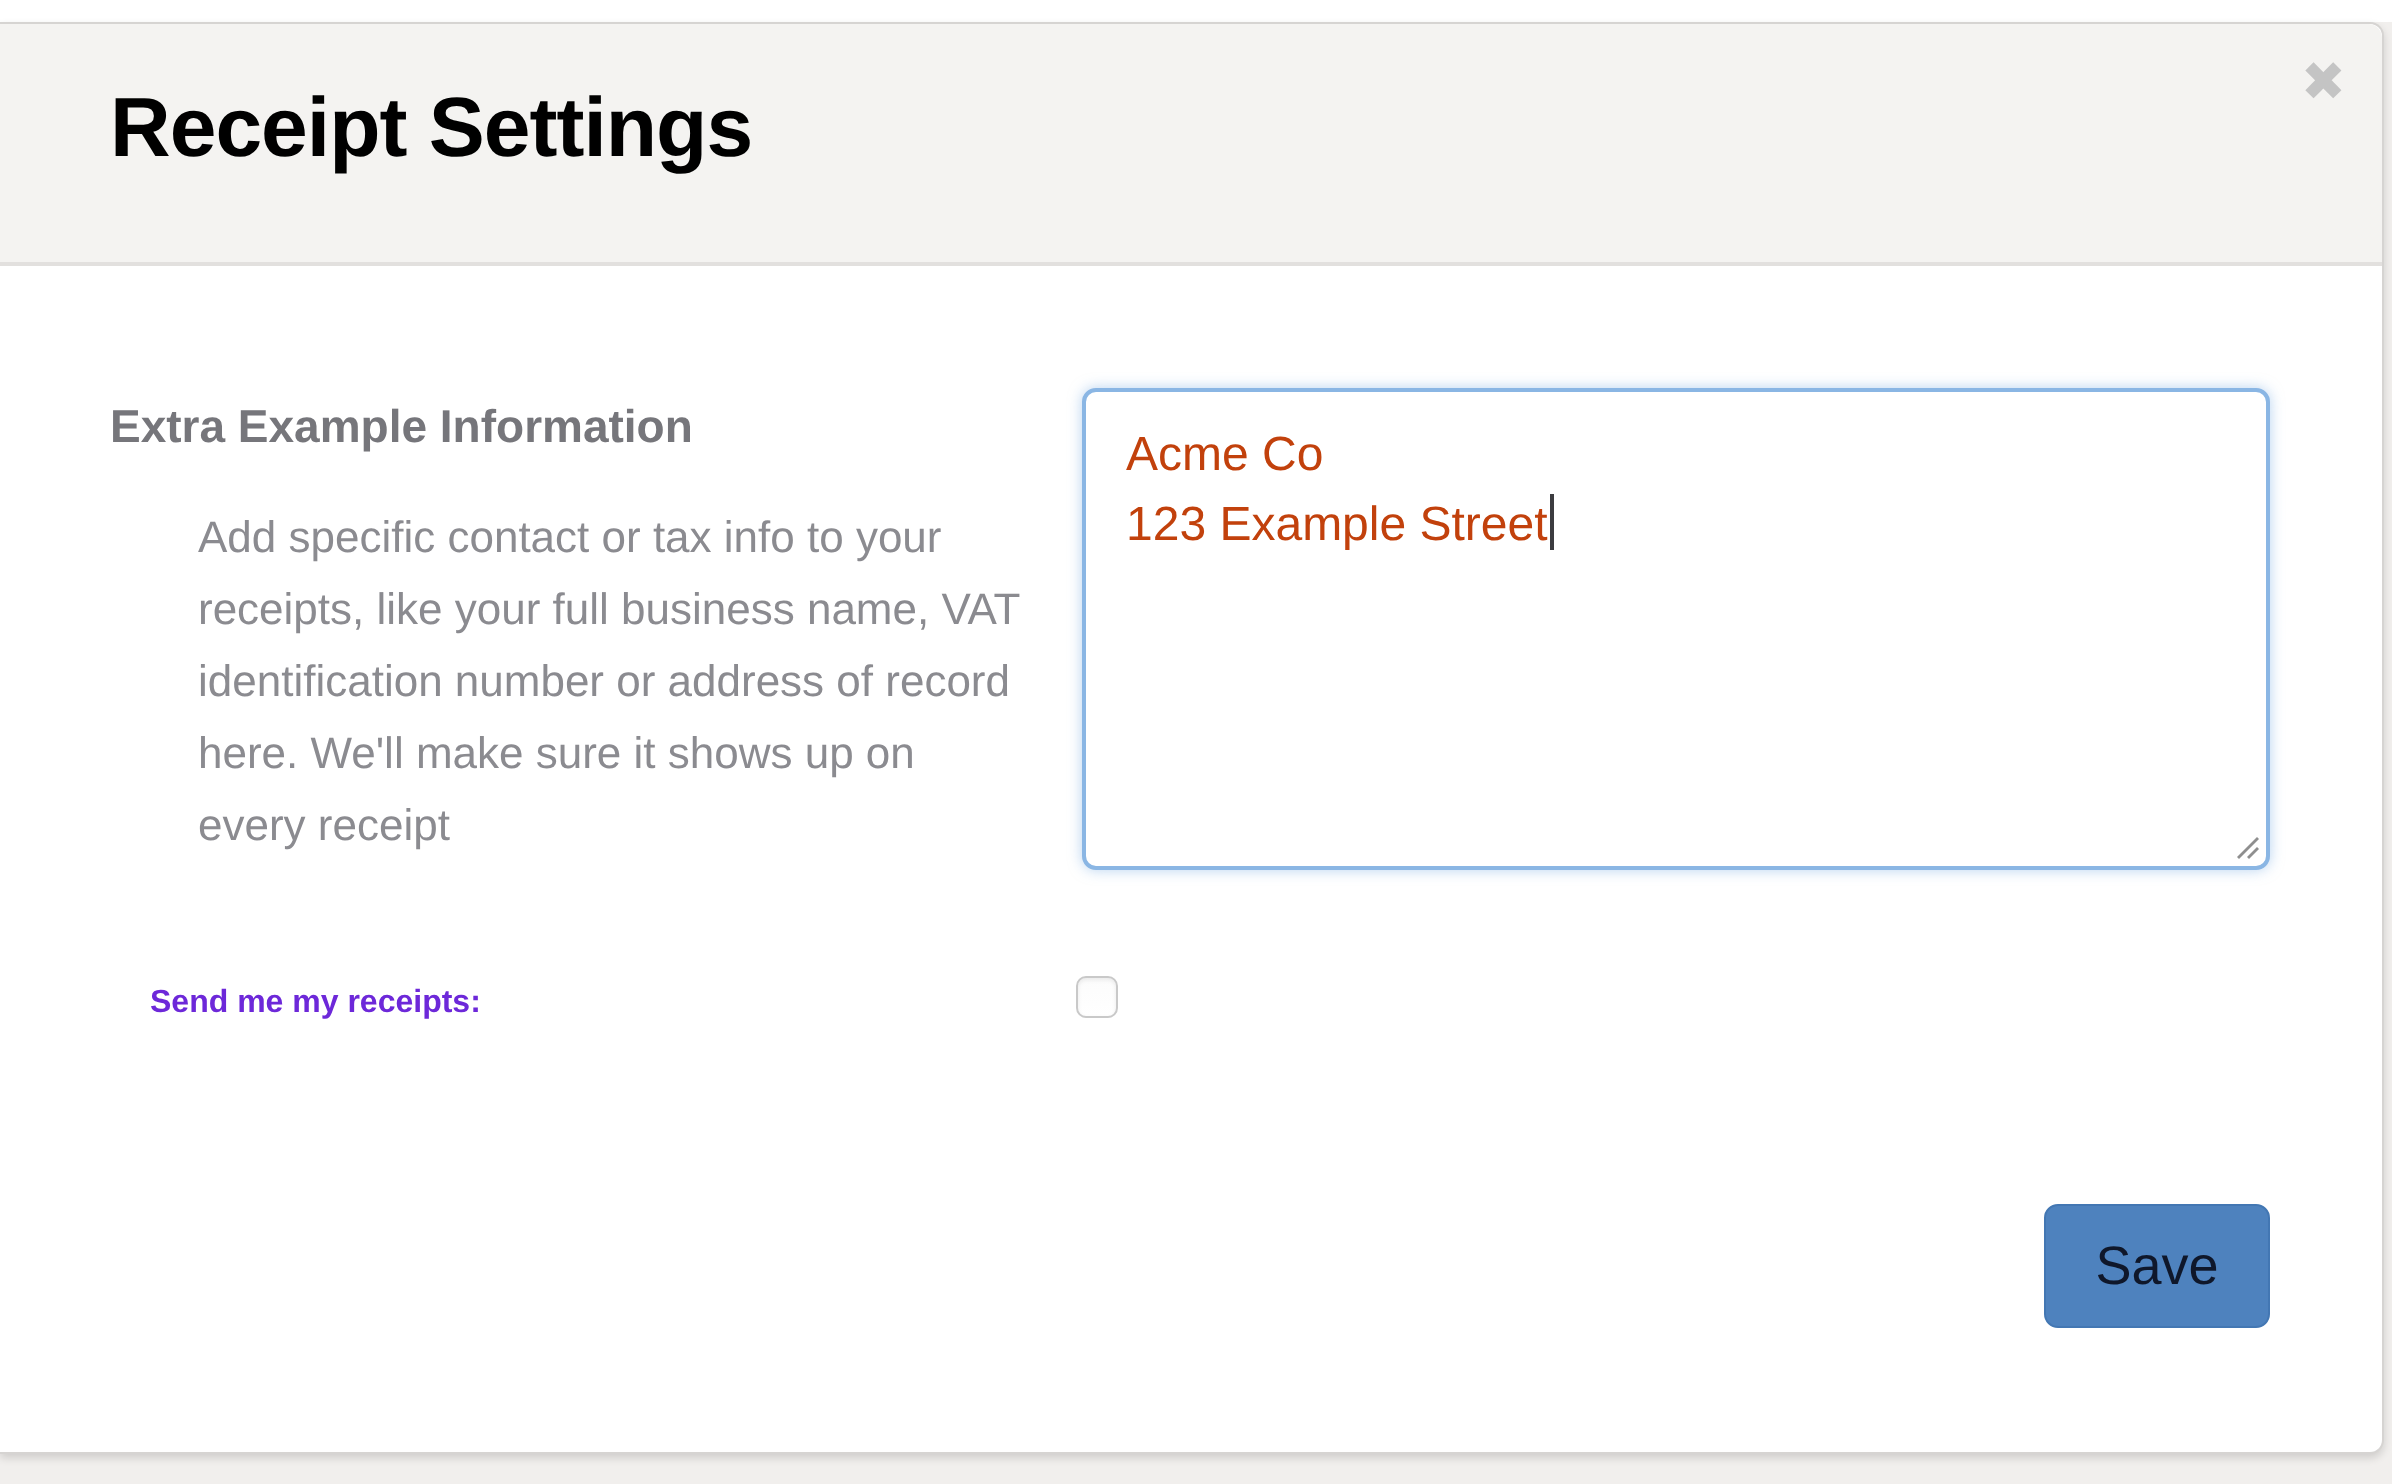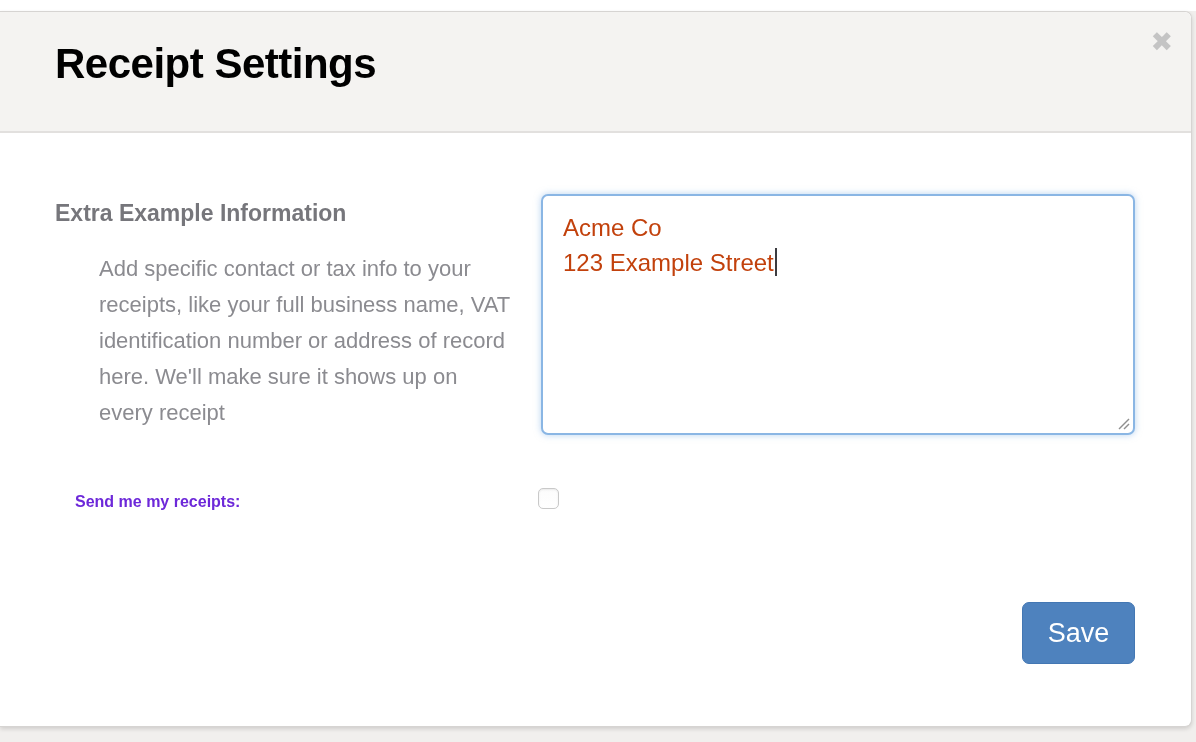--- a/index.html
+++ b/index.html
@@ -96,21 +96,21 @@
     border-radius: 5px;
     box-shadow: inset 0 1px 2px rgba(0,0,0,0.08);
     cursor: pointer;
   }
   .save-btn {
     position: absolute; left: 1022px; top: 590px;
     width: 113px; height: 62px;
     background: #4e82be;
     border: 1px solid #4377b3;
     border-radius: 7px;
-    color: #ffffff;
+    color: #0f172a;
     font-size: 27px;
     font-family: "Liberation Sans", "DejaVu Sans", sans-serif;
     cursor: pointer;
   }
 </style>
 </head>
 <body>
 
 <div class="top-strip"></div>
 

